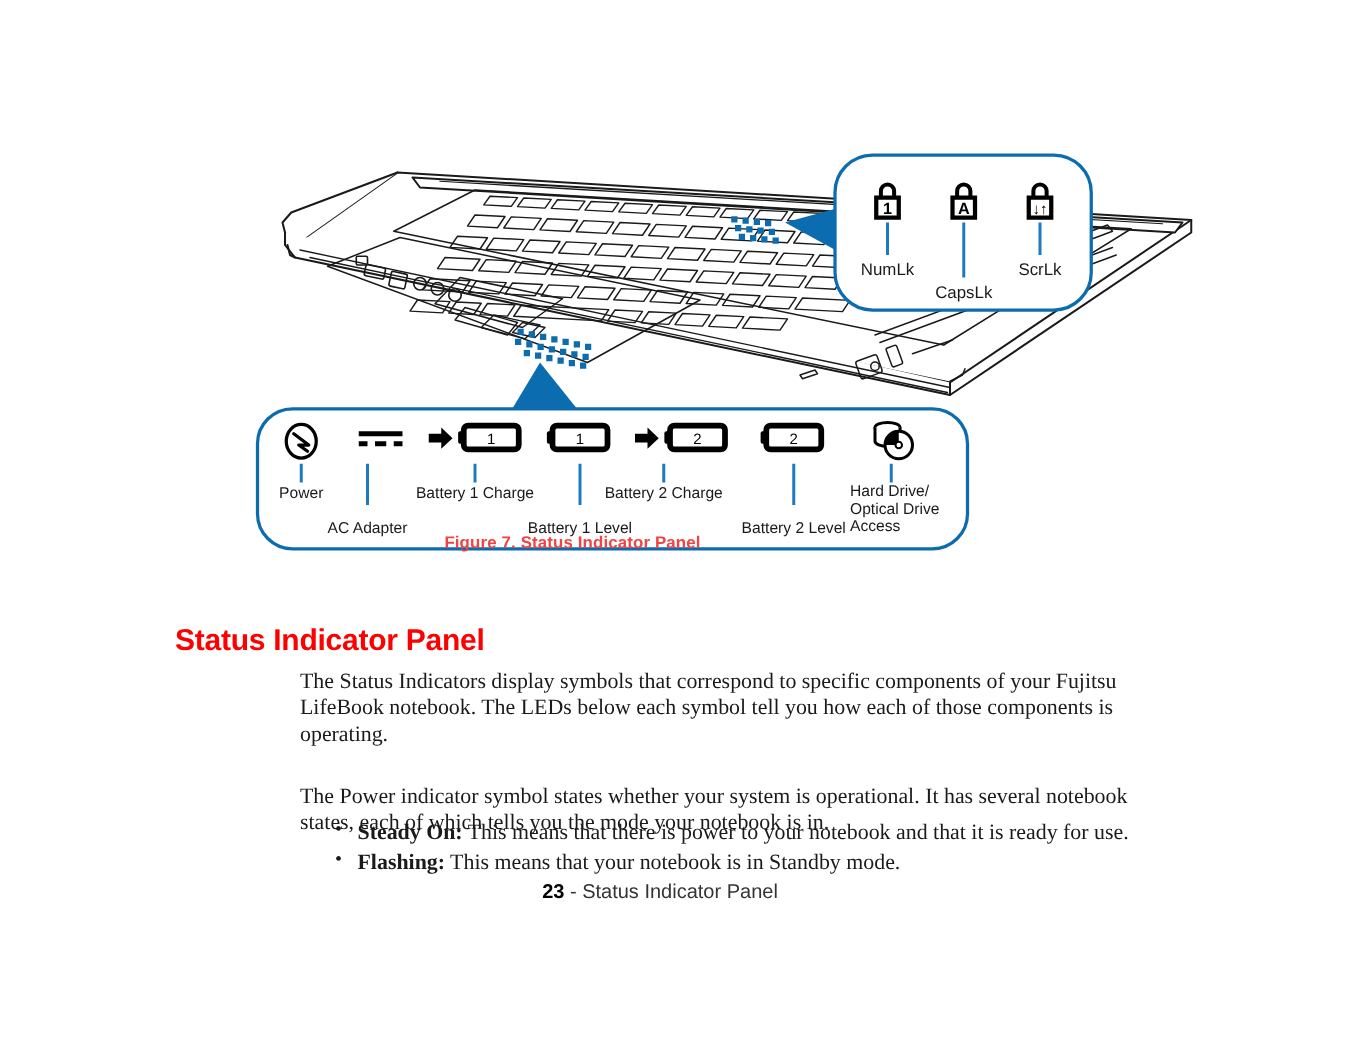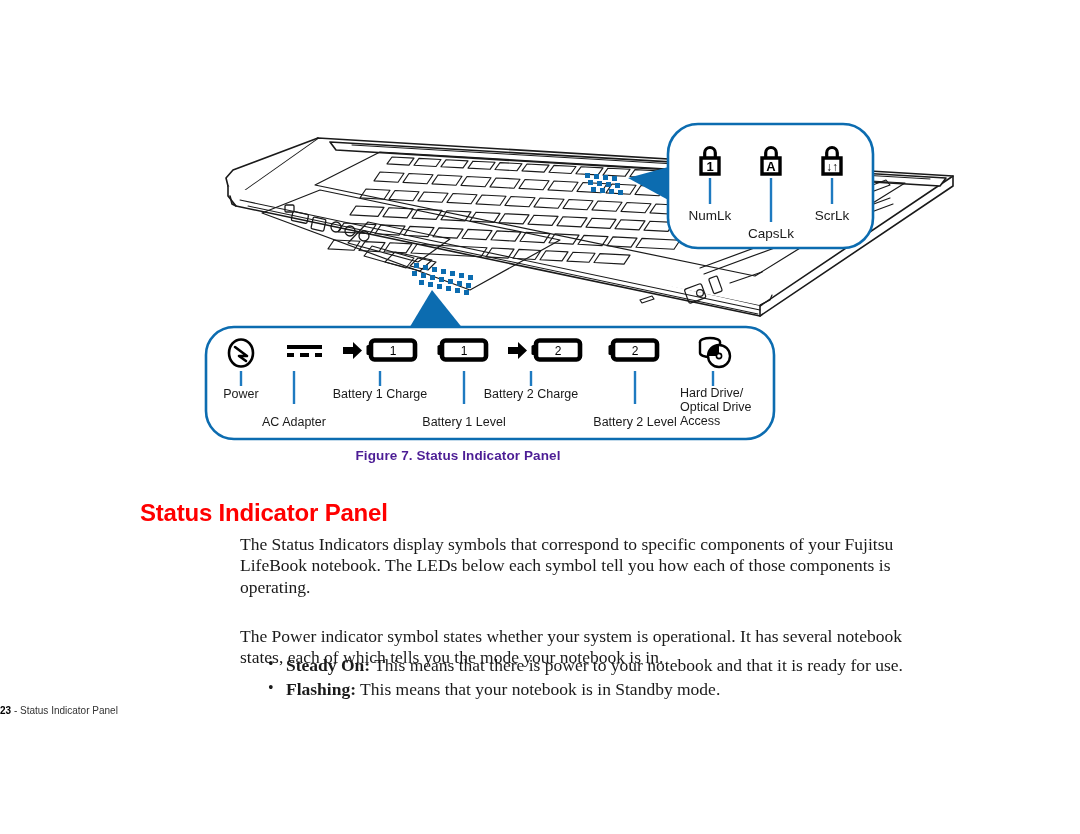--- a/index.html
+++ b/index.html
@@ -24,27 +24,27 @@
     position: absolute;
     left: 0; top: 0;
     width: 1080px; height: 470px;
   }
   #figure-svg { display: block; }
 
   
   #figure-caption {
     position: absolute;
     left: 0;
-    top: 448px;
+    top: 426px;
     width: 916px;
     text-align: center;
     font-family: "Liberation Sans", sans-serif;
     font-weight: bold;
     font-size: 13.5px;
-    color: #4c1d95;
+    color: #ef4444;
     letter-spacing: .1px;
   }
 
   
   #section-title {
     position: absolute;
     left: 140px;
     top: 483px;
     font-family: "Liberation Sans", sans-serif;
     font-weight: bold;
@@ -112,22 +112,23 @@
     font-size: 16px;
   }
   #bullet-list b { font-weight: bold; }
 
   
   #footer {
     position: absolute;
     left: 0;
     top: 705px;
     width: 1056px;
+    text-align: center;
     font-family: "Liberation Sans", sans-serif;
-    font-size: 10px;
+    font-size: 16px;
     color: #333;
   }
   #footer .pg { font-weight: bold; color:#000; }
 </style>
 </head>
 <body>
 
 <div class="page">
 
   <div id="figure-area">

